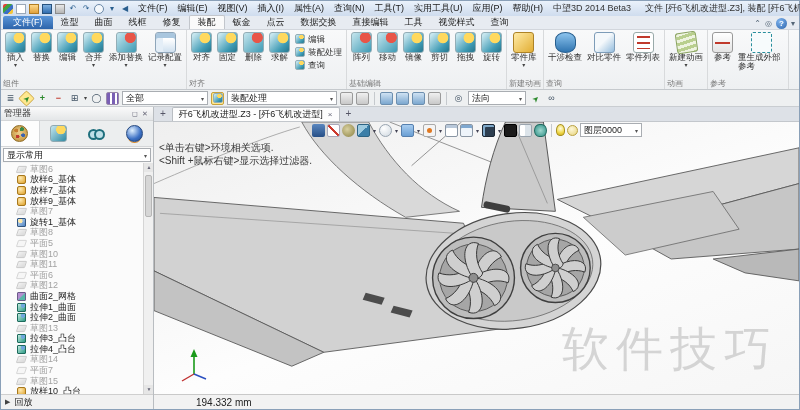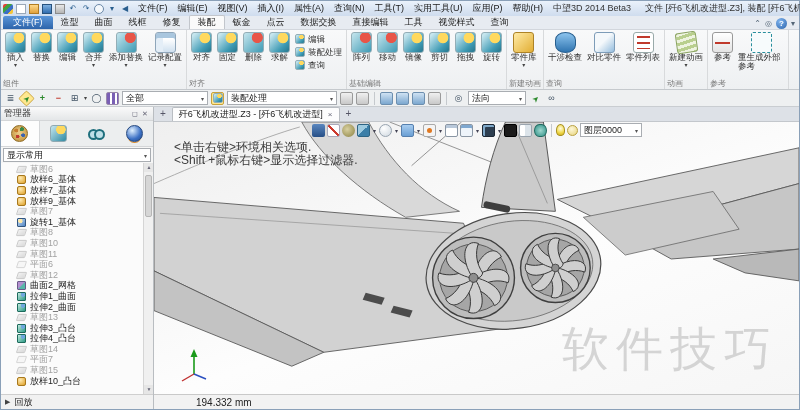--- a/index.html
+++ b/index.html
@@ -130,21 +130,21 @@
   .vt-window{background:#fff;border:1px solid #8a96a4;box-shadow:inset 0 3px 0 #b8c8da}
   .vt-window-new{background:#eef4fa;border:1px solid #8a96a4;box-shadow:inset 0 3px 0 #7fa8d0}
   .vt-monitor{background:#2d3e50;border:1px solid #1d2835;box-shadow:inset 2px 2px 0 #7fa8c8}
   .vt-background-black{background:#1b1b1b;border:1px solid #000}
   .vt-background-grid{background:#fff;border:1px solid #9aa4ae;box-shadow:inset -6px 0 0 #dce4ea}
   .vt-ground-disc{background:radial-gradient(ellipse at 50% 50%,#9fd8cf,#2e8f85);border-radius:50%/62%;border:1px solid #20695f}
   .vt-bulb{width:9px;height:12px;background:radial-gradient(circle at 50% 35%,#fffbe0,#f0d848 60%,#c8a820);border-radius:50% 50% 40% 40%;border:1px solid #a89020}
   .vt-layer-circle{width:11px;height:11px;border-radius:50%;background:radial-gradient(circle at 40% 35%,#fdf6d8,#e8d47a);border:1px solid #b8a040}
   .layer-dd{height:14px;min-width:62px}
 
-  .vp-hints{position:absolute;left:20px;top:19px;z-index:5;color:#3a3a3a;font-size:12px;line-height:13px}
+  .vp-hints{position:absolute;left:5px;top:19px;z-index:5;color:#3a3a3a;font-size:10px;line-height:13px}
   .watermark{position:absolute;left:408px;top:196px;z-index:6;font-size:47px;letter-spacing:7px;color:rgba(120,120,120,.28);white-space:nowrap;font-family:"Liberation Sans",sans-serif}
   .triad{position:absolute;left:24px;bottom:12px;z-index:5}
   .modelsvg{position:absolute;inset:0;width:100%;height:100%}
 
   .statusbar{height:15px;background:#f2f2f2;border-top:1px solid #c9c9c9;display:flex;align-items:center;flex:0 0 auto}
   .status-measure{margin-left:42px;font-size:10px;color:#222}
 </style>
 </head>
 <body>
 
@@ -451,20 +451,24 @@
           </div>
           <div class="trow">
             <span class="ti ti-revolve"></span>
             <span class="tlabel">旋转1_基体</span>
           </div>
           <div class="trow dim">
             <span class="ti ti-sketch"></span>
             <span class="tlabel">草图8</span>
           </div>
           <div class="trow dim">
+            <span class="ti ti-plane"></span>
+            <span class="tlabel">平面5</span>
+          </div>
+          <div class="trow dim">
             <span class="ti ti-sketch"></span>
             <span class="tlabel">草图10</span>
           </div>
           <div class="trow dim">
             <span class="ti ti-sketch"></span>
             <span class="tlabel">草图11</span>
           </div>
           <div class="trow dim">
             <span class="ti ti-plane"></span>
             <span class="tlabel">平面6</span>

